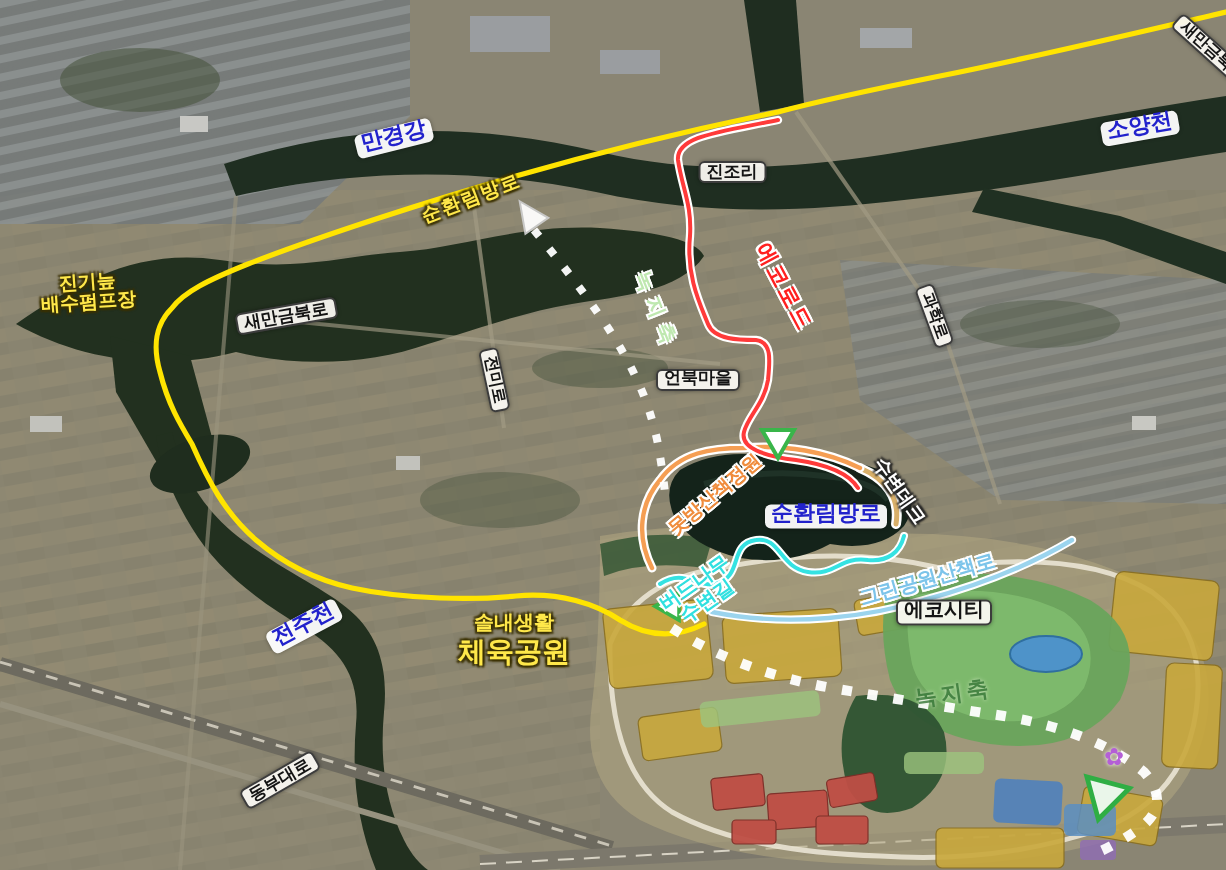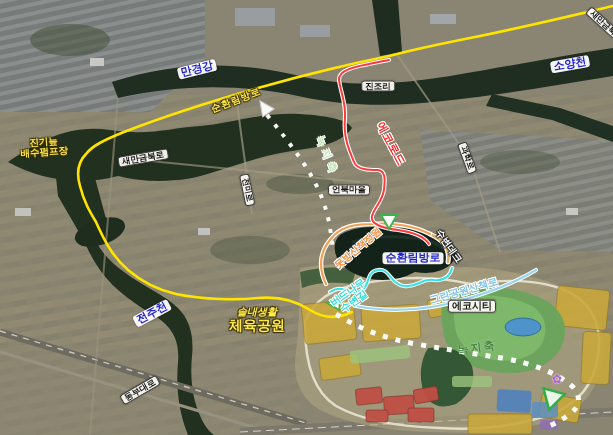--- a/index.html
+++ b/index.html
@@ -148,21 +148,21 @@
   </svg>
 
   <div class="lbl bluepill" style="left:197px;top:69px;transform:translate(-50%,-50%) rotate(-14deg);">만경강</div>
 
   <div class="lbl bluepill" style="left:570px;top:64px;transform:translate(-50%,-50%) rotate(-10deg);">소양천</div>
 
   <div class="lbl yel" style="left:236px;top:100px;transform:translate(-50%,-50%) rotate(-21deg);letter-spacing:1px;">순환림방로</div>
 
   <div class="lbl pill" style="left:606px;top:26px;transform:translate(-50%,-50%) rotate(42deg);font-size:8px;">새만금북로</div>
 
-  <div class="lbl pill" style="left:378px;top:86px;transform:translate(-50%,-50%);text-align:right;">진조리</div>
+  <div class="lbl pill" style="left:366px;top:86px;transform:translate(-50%,-50%);text-align:right;">진조리</div>
 
   <div class="lbl outl" style="left:391px;top:144px;transform:translate(-50%,-50%) rotate(62deg);color:#ff2020;font-size:11px;letter-spacing:1px;">에코로드</div>
 
   <div class="lbl" style="left:44px;top:147px;transform:translate(-50%,-50%) rotate(-4deg);text-align:center;">
     <div class="yel">진기늪</div>
     <div class="yel">배수펌프장</div>
   </div>
 
   <div class="lbl pill" style="left:143px;top:158px;transform:translate(-50%,-50%) rotate(-10deg);">새만금북로</div>
 
@@ -185,21 +185,21 @@
     <div class="outl" style="color:#30e0e0;font-size:10px;">수변길</div>
   </div>
 
   <div class="lbl outl" style="left:464px;top:291px;transform:translate(-50%,-50%) rotate(-16deg);color:#7cc4ea;font-size:10px;">그린공원산책로</div>
 
   <div class="lbl pill" style="left:472px;top:306px;transform:translate(-50%,-50%);font-size:10px;">에코시티</div>
 
   <div class="lbl" style="left:477px;top:348px;transform:translate(-50%,-50%) rotate(-8deg);color:#3e7d3e;font-weight:bold;font-size:11px;letter-spacing:2px;opacity:.85;text-shadow:0 0 2px #d8e8c8;">녹지축</div>
 
   <div class="lbl" style="left:257px;top:320px;transform:translate(-50%,-50%);text-align:center;">
-    <div class="yel" style="font-size:10px;font-style:italic;">솔내생활</div>
+    <div class="yel" style="font-size:10px;">솔내생활</div>
     <div class="yel" style="font-size:14px;">체육공원</div>
   </div>
 
   <div class="lbl bluepill" style="left:152px;top:313px;transform:translate(-50%,-50%) rotate(-28deg);">전주천</div>
 
   <div class="lbl pill" style="left:140px;top:390px;transform:translate(-50%,-50%) rotate(-30deg);">동부대로</div>
 
   <div class="lbl" style="left:557px;top:379px;transform:translate(-50%,-50%);color:#b45fd6;font-size:12px;text-shadow:0 0 2px #fff;">✿</div>
 
 </div>

